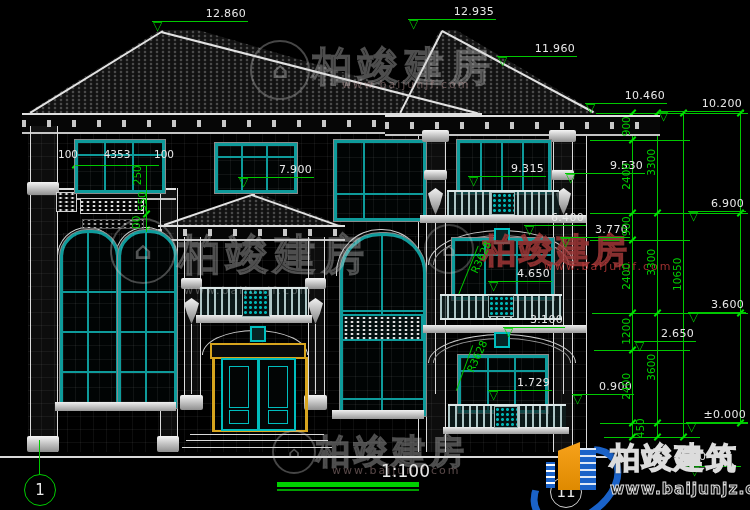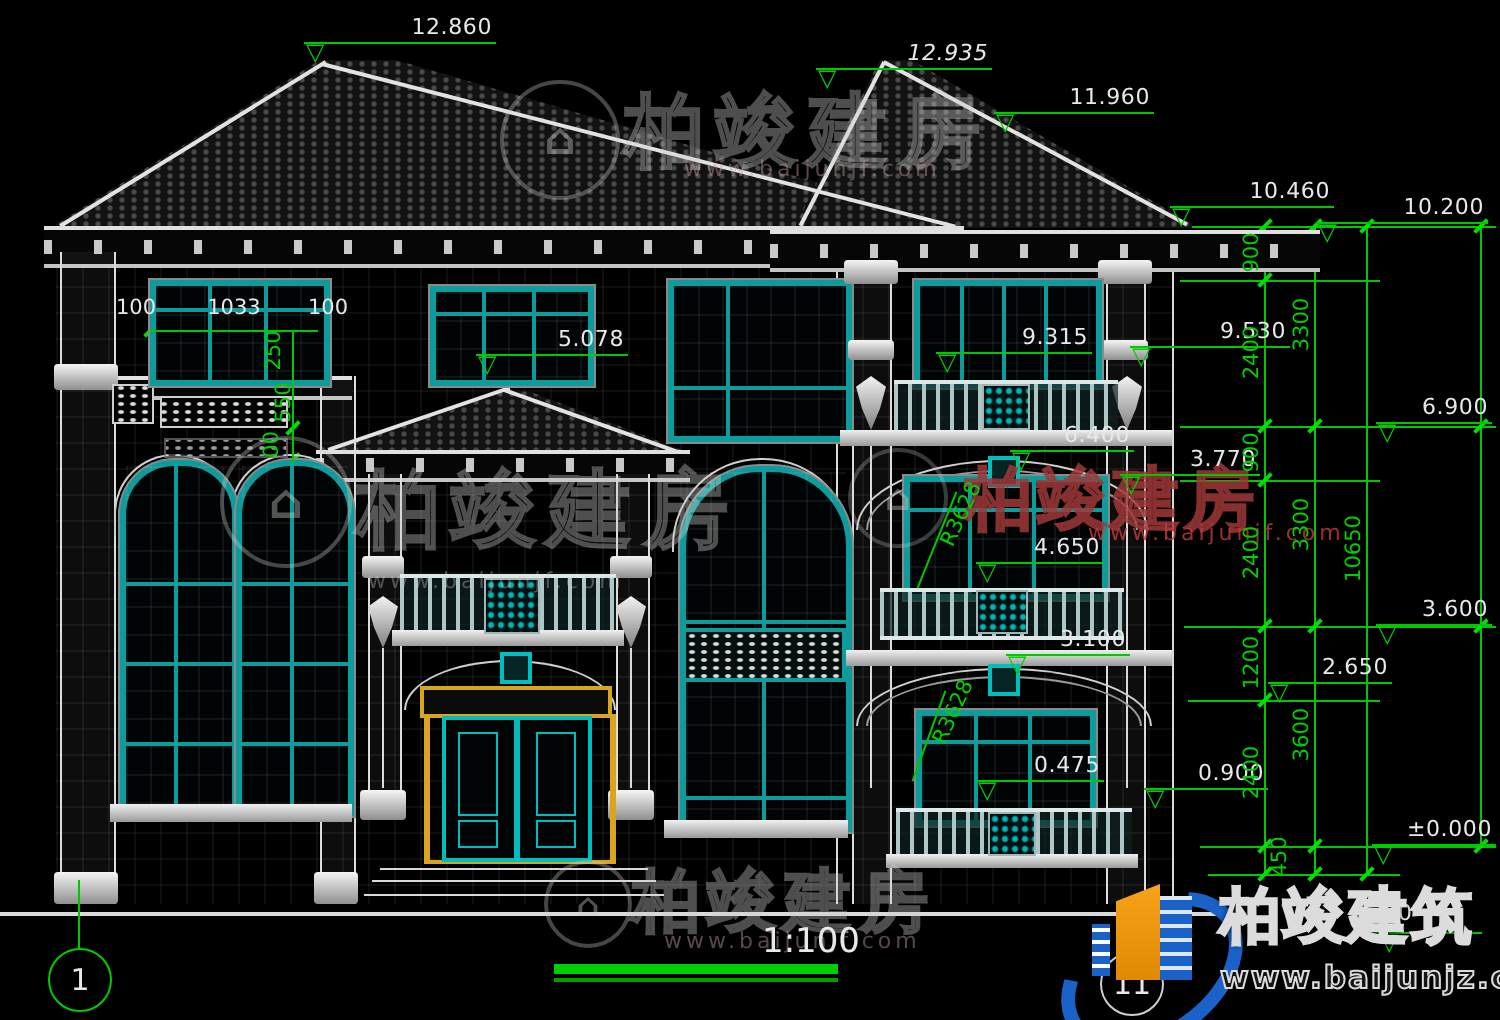--- a/index.html
+++ b/index.html
@@ -216,21 +216,21 @@
   <div class="orn" style="left:494px;top:406px;width:22px;height:20px;"></div>
   <div class="sill" style="left:443px;top:427px;width:126px;height:7px;"></div>
 
   <div class="hl" style="left:0px;top:456px;width:622px;height:2px;"></div>
 
   <div class="lvl" style="left:152px;top:5px;width:96px;">
       <span class="t">12.860</span>
       <span class="ln"></span>
       <span class="tri">▽</span>
     </div>
-  <div class="lvl" style="left:408px;top:18px;width:88px;font-style:italic;">
+  <div class="lvl" style="left:408px;top:3px;width:88px;">
       <span class="t">12.935</span>
       <span class="ln"></span>
       <span class="tri">▽</span>
     </div>
   <div class="lvl" style="left:497px;top:40px;width:80px;">
       <span class="t">11.960</span>
       <span class="ln"></span>
       <span class="tri">▽</span>
     </div>
   <div class="lvl" style="left:585px;top:87px;width:82px;">
@@ -247,25 +247,25 @@
       <span class="t">9.530</span>
       <span class="ln"></span>
       <span class="tri">▽</span>
     </div>
   <div class="lvl" style="left:468px;top:160px;width:78px;">
       <span class="t">9.315</span>
       <span class="ln"></span>
       <span class="tri">▽</span>
     </div>
   <div class="lvl" style="left:238px;top:161px;width:76px;">
-      <span class="t">5.078</span>
-      <span class="ln"></span>
-      <span class="tri">▽</span>
-    </div>
-  <div class="lvl" style="left:505px;top:209px;width:62px;">
+      <span class="t">7.900</span>
+      <span class="ln"></span>
+      <span class="tri">▽</span>
+    </div>
+  <div class="lvl" style="left:524px;top:209px;width:62px;">
       <span class="t">6.400</span>
       <span class="ln"></span>
       <span class="tri">▽</span>
     </div>
   <div class="lvl" style="left:560px;top:221px;width:70px;">
       <span class="t">3.770</span>
       <span class="ln"></span>
       <span class="tri">▽</span>
     </div>
   <div class="lvl" style="left:688px;top:195px;width:58px;text-align:right;">
@@ -287,21 +287,21 @@
       <span class="t">2.650</span>
       <span class="ln"></span>
       <span class="tri">▽</span>
     </div>
   <div class="lvl" style="left:688px;top:296px;width:58px;">
       <span class="t">3.600</span>
       <span class="ln"></span>
       <span class="tri">▽</span>
     </div>
   <div class="lvl" style="left:488px;top:374px;width:64px;">
-      <span class="t">0.475</span>
+      <span class="t">1.729</span>
       <span class="ln"></span>
       <span class="tri">▽</span>
     </div>
   <div class="lvl" style="left:572px;top:378px;width:62px;">
       <span class="t">0.900</span>
       <span class="ln"></span>
       <span class="tri">▽</span>
     </div>
   <div class="lvl" style="left:686px;top:406px;width:62px;">
       <span class="t">±0.000</span>
@@ -351,21 +351,21 @@
   <div class="vdim" style="left:626px;top:277px;">2400</div>
   <div class="vdim" style="left:626px;top:332px;">1200</div>
   <div class="vdim" style="left:626px;top:387px;">2400</div>
   <div class="vdim" style="left:640px;top:429px;">450</div>
   <div class="vdim" style="left:651px;top:163px;">3300</div>
   <div class="vdim" style="left:651px;top:263px;">3300</div>
   <div class="vdim" style="left:651px;top:368px;">3600</div>
   <div class="vdim" style="left:677px;top:275px;">10650</div>
 
   <div class="abs" style="left:54px;top:148px;width:24px;font-size:10.5px;color:#e8e8e8;text-align:right;z-index:21;">100</div>
-  <div class="abs" style="left:98px;top:148px;width:38px;font-size:10.5px;color:#e8e8e8;text-align:center;z-index:21;">1033</div>
+  <div class="abs" style="left:98px;top:148px;width:38px;font-size:10.5px;color:#e8e8e8;text-align:center;z-index:21;">4353</div>
   <div class="abs" style="left:154px;top:148px;width:26px;font-size:10.5px;color:#e8e8e8;z-index:21;">100</div>
   <div class="gh" style="left:75px;top:165px;width:84px;z-index:21;"></div>
   <div class="tk" style="left:71px;top:164px;"></div>
     <div class="tk" style="left:154px;top:164px;"></div>
   <div class="gv" style="left:146px;top:165px;height:67px;z-index:21;"></div>
   <div class="tk" style="left:142px;top:185px;"></div>
     <div class="tk" style="left:142px;top:213px;"></div>
     <div class="tk" style="left:142px;top:229px;"></div>
   <div class="vdim" style="left:137px;top:176px;">250</div>
   <div class="vdim" style="left:142px;top:202px;">550</div>

